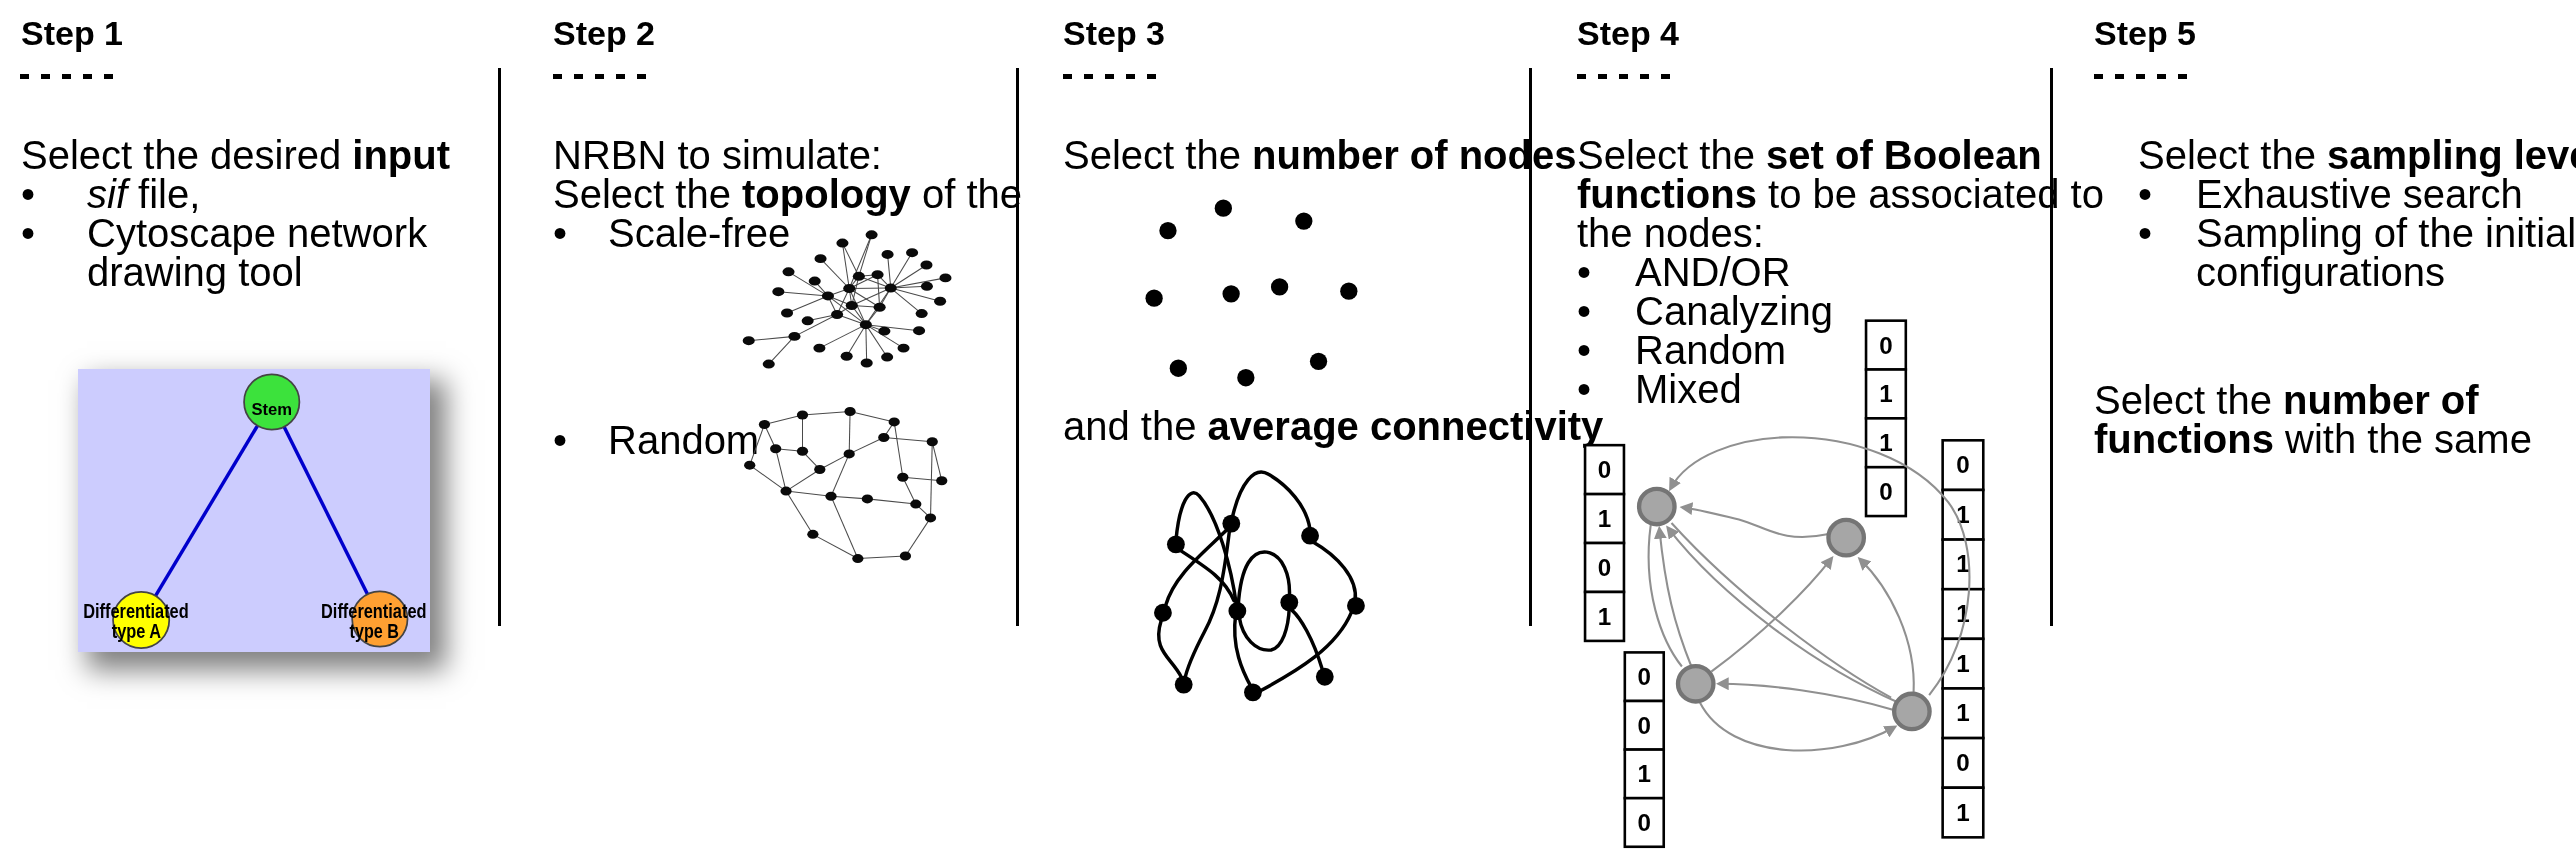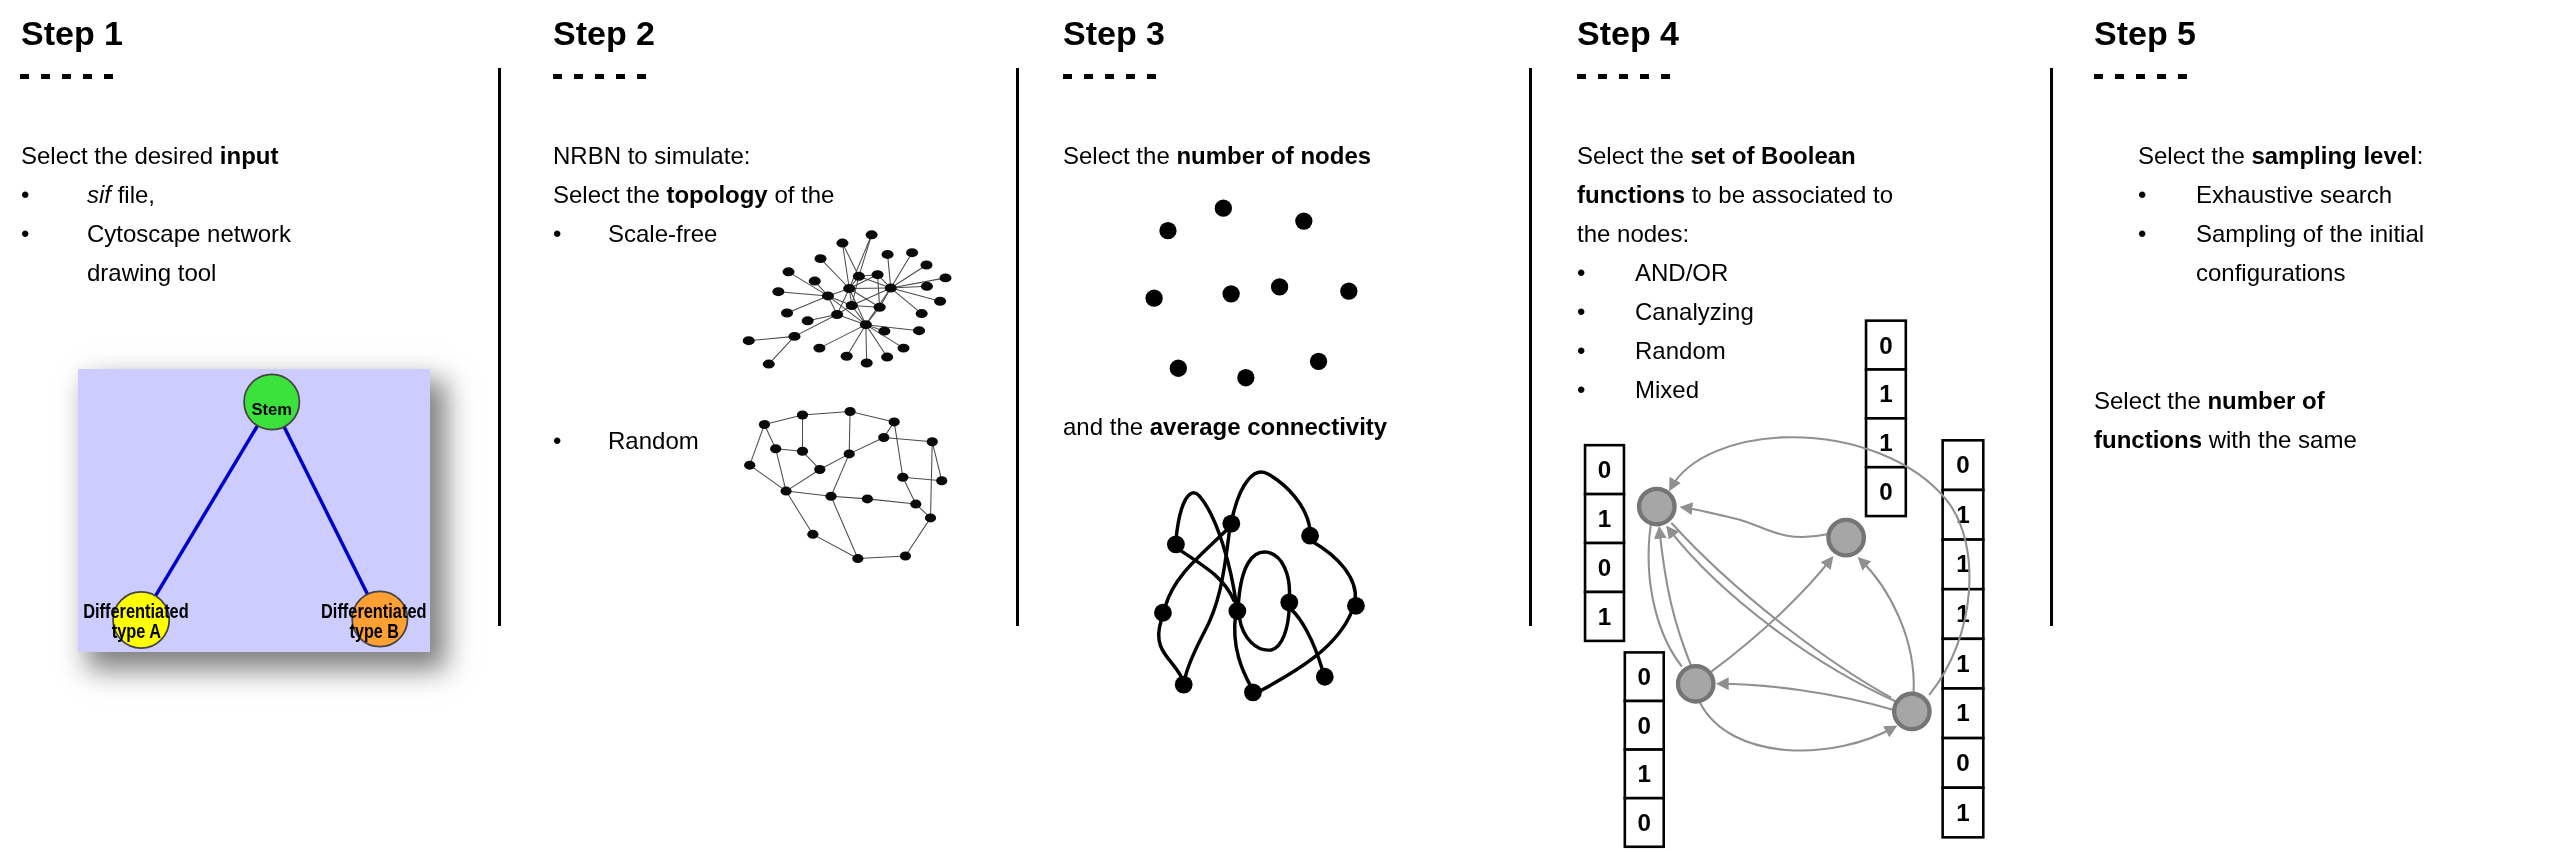--- a/index.html
+++ b/index.html
@@ -1,18 +1,18 @@
 <!DOCTYPE html>
 <html style="font-size:14px"><head><meta charset="utf-8"><style>
 html,body{margin:0;padding:0;}
 body{width:2576px;height:851px;background:#ffffff;font-family:"Liberation Sans",sans-serif;color:#000;position:relative;overflow:hidden;}
 .hd{position:absolute;top:14px;font-size:34px;font-weight:bold;line-height:39px;white-space:pre;}
 .dash{position:absolute;top:74px;width:93px;height:5.2px;background:repeating-linear-gradient(90deg,#000 0 9px,transparent 9px 21px);}
 .vline{position:absolute;top:68px;height:558px;width:2.6px;background:#000;}
-.blk{position:absolute;font-size:24px;line-height:39px;}
+.blk{position:absolute;font-size:40px;line-height:39px;}
 .blk>div{white-space:pre;}
 .blk b{font-weight:bold;}
 .li{position:relative;}
 .bu{position:absolute;left:0;}
 </style></head><body>
 
 <div class="hd" style="left:21px;">Step 1</div>
 <div class="hd" style="left:553px;">Step 2</div>
 <div class="hd" style="left:1063px;">Step 3</div>
 <div class="hd" style="left:1577px;">Step 4</div>

